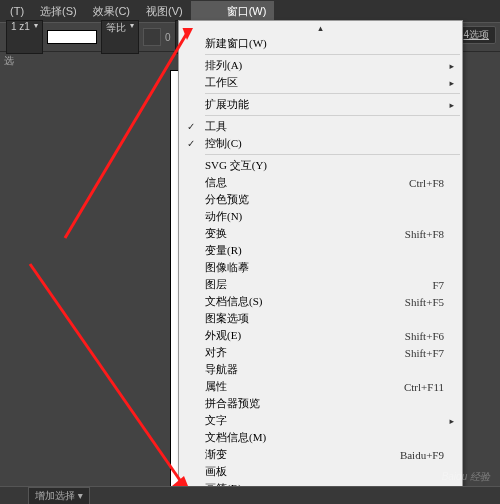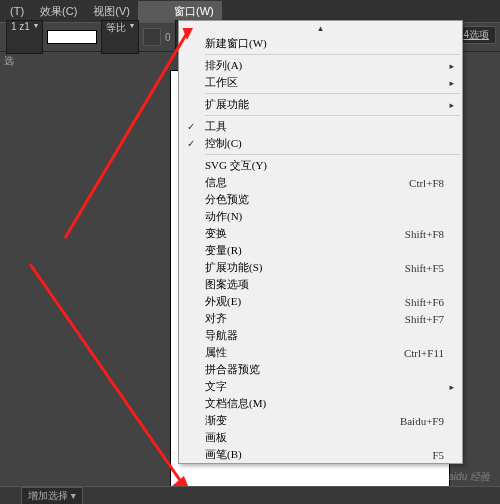--- a/index.html
+++ b/index.html
@@ -149,33 +149,34 @@
       font-size: 10px;
       font-style: italic;
     }
     .bottom-strip {
       position: absolute; bottom: 0; left: 0;
       width: 100%; height: 18px;
       background: #383838;
       border-top: 1px solid #555;
       display: flex;
       align-items: center;
-      padding-left: 21px;
+      padding-left: 28px;
     }
     .bottom-btn {
       background: #2a2a2a; border: 1px solid #555;
       color: #aaa; font-size: 10px;
       padding: 1px 6px;
     }
   </style>
 </head>
 <body>
 
 <div class="menubar">
   <span class="menu-item">(T)</span>
+  <span class="menu-item">选择(S)</span>
   <span class="menu-item">效果(C)</span>
   <span class="menu-item">视图(V)</span>
   <span class="menu-item active">窗口(W)</span>
 </div>
 
 <div class="toolbar">
   <span class="dropdown">
       <span>1 z1</span>
       <span class="arrow">▾</span>
     </span>
@@ -238,21 +239,28 @@
         <span>动作(N)</span>
       </div>
       <div class="menu-row">
         <span>变换</span>
         <span class="menu-shortcut">Shift+F8</span>
       </div>
       <div class="menu-row">
         <span>变量(R)</span>
       </div>
       <div class="menu-row">
-        <span>扩展功能(S)</span>
+        <span>图像临摹</span>
+      </div>
+      <div class="menu-row">
+        <span>图层</span>
+        <span class="menu-shortcut">F7</span>
+      </div>
+      <div class="menu-row">
+        <span>文档信息(S)</span>
         <span class="menu-shortcut">Shift+F5</span>
       </div>
       <div class="menu-row">
         <span>图案选项</span>
       </div>
       <div class="menu-row">
         <span>外观(E)</span>
         <span class="menu-shortcut">Shift+F6</span>
       </div>
       <div class="menu-row">

